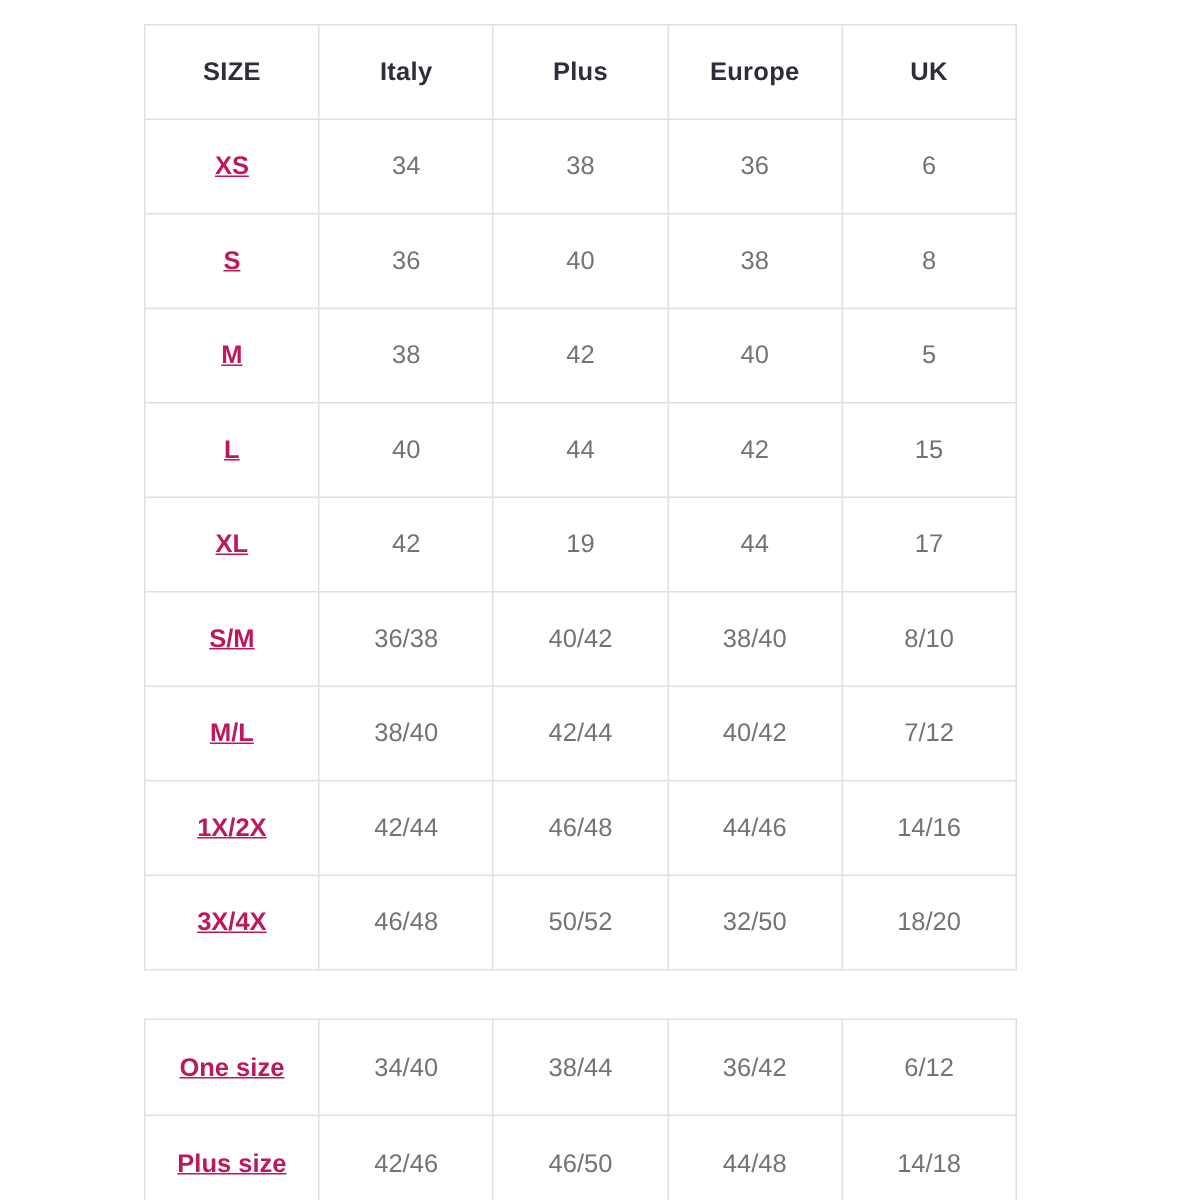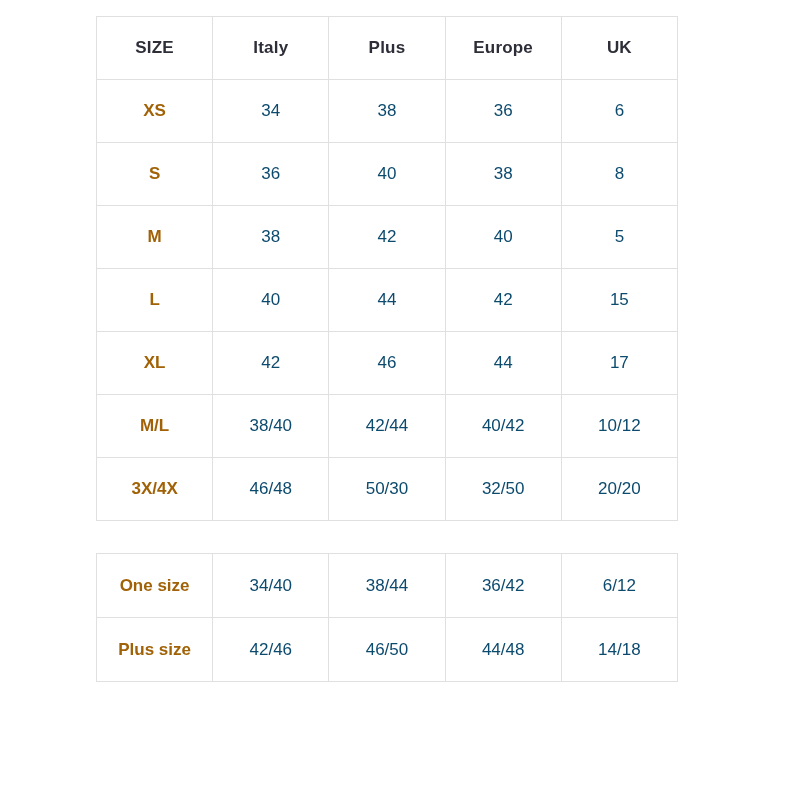--- a/index.html
+++ b/index.html
@@ -33,25 +33,26 @@
     height: 62px;
     font-size: 17px;
     font-weight: 700;
     color: #2d2e38;
     letter-spacing: 0.2px;
   }
   table.size-table tbody td {
     height: 62px;
     font-size: 17px;
     font-weight: 400;
-    color: #0c4a6e;
+    color: #737373;
   }
   table.size-table tbody td.size-label {
     font-weight: 700;
-    color: #a16207;
+    color: #be185d;
+    text-decoration: underline;
   }
   .table-gap {
     height: 32px;
   }
   table.size-table.secondary tbody td {
     height: 63px;
   }
 </style>
 </head>
 <body>
@@ -93,37 +94,51 @@
       <tr>
         <td class="size-label">L</td>
         <td>40</td>
         <td>44</td>
         <td>42</td>
         <td>15</td>
       </tr>
       <tr>
         <td class="size-label">XL</td>
         <td>42</td>
-        <td>46</td>
+        <td>19</td>
         <td>44</td>
         <td>17</td>
+      </tr>
+      <tr>
+        <td class="size-label">S/M</td>
+        <td>36/38</td>
+        <td>40/42</td>
+        <td>38/40</td>
+        <td>8/10</td>
       </tr>
       <tr>
         <td class="size-label">M/L</td>
         <td>38/40</td>
         <td>42/44</td>
         <td>40/42</td>
-        <td>10/12</td>
+        <td>7/12</td>
+      </tr>
+      <tr>
+        <td class="size-label">1X/2X</td>
+        <td>42/44</td>
+        <td>46/48</td>
+        <td>44/46</td>
+        <td>14/16</td>
       </tr>
       <tr>
         <td class="size-label">3X/4X</td>
         <td>46/48</td>
-        <td>50/30</td>
+        <td>50/52</td>
         <td>32/50</td>
-        <td>20/20</td>
+        <td>18/20</td>
       </tr>
     </tbody>
   </table>
 
   <div class="table-gap"></div>
 
   <table class="size-table secondary">
     <tbody>
       <tr>
         <td class="size-label">One size</td>

